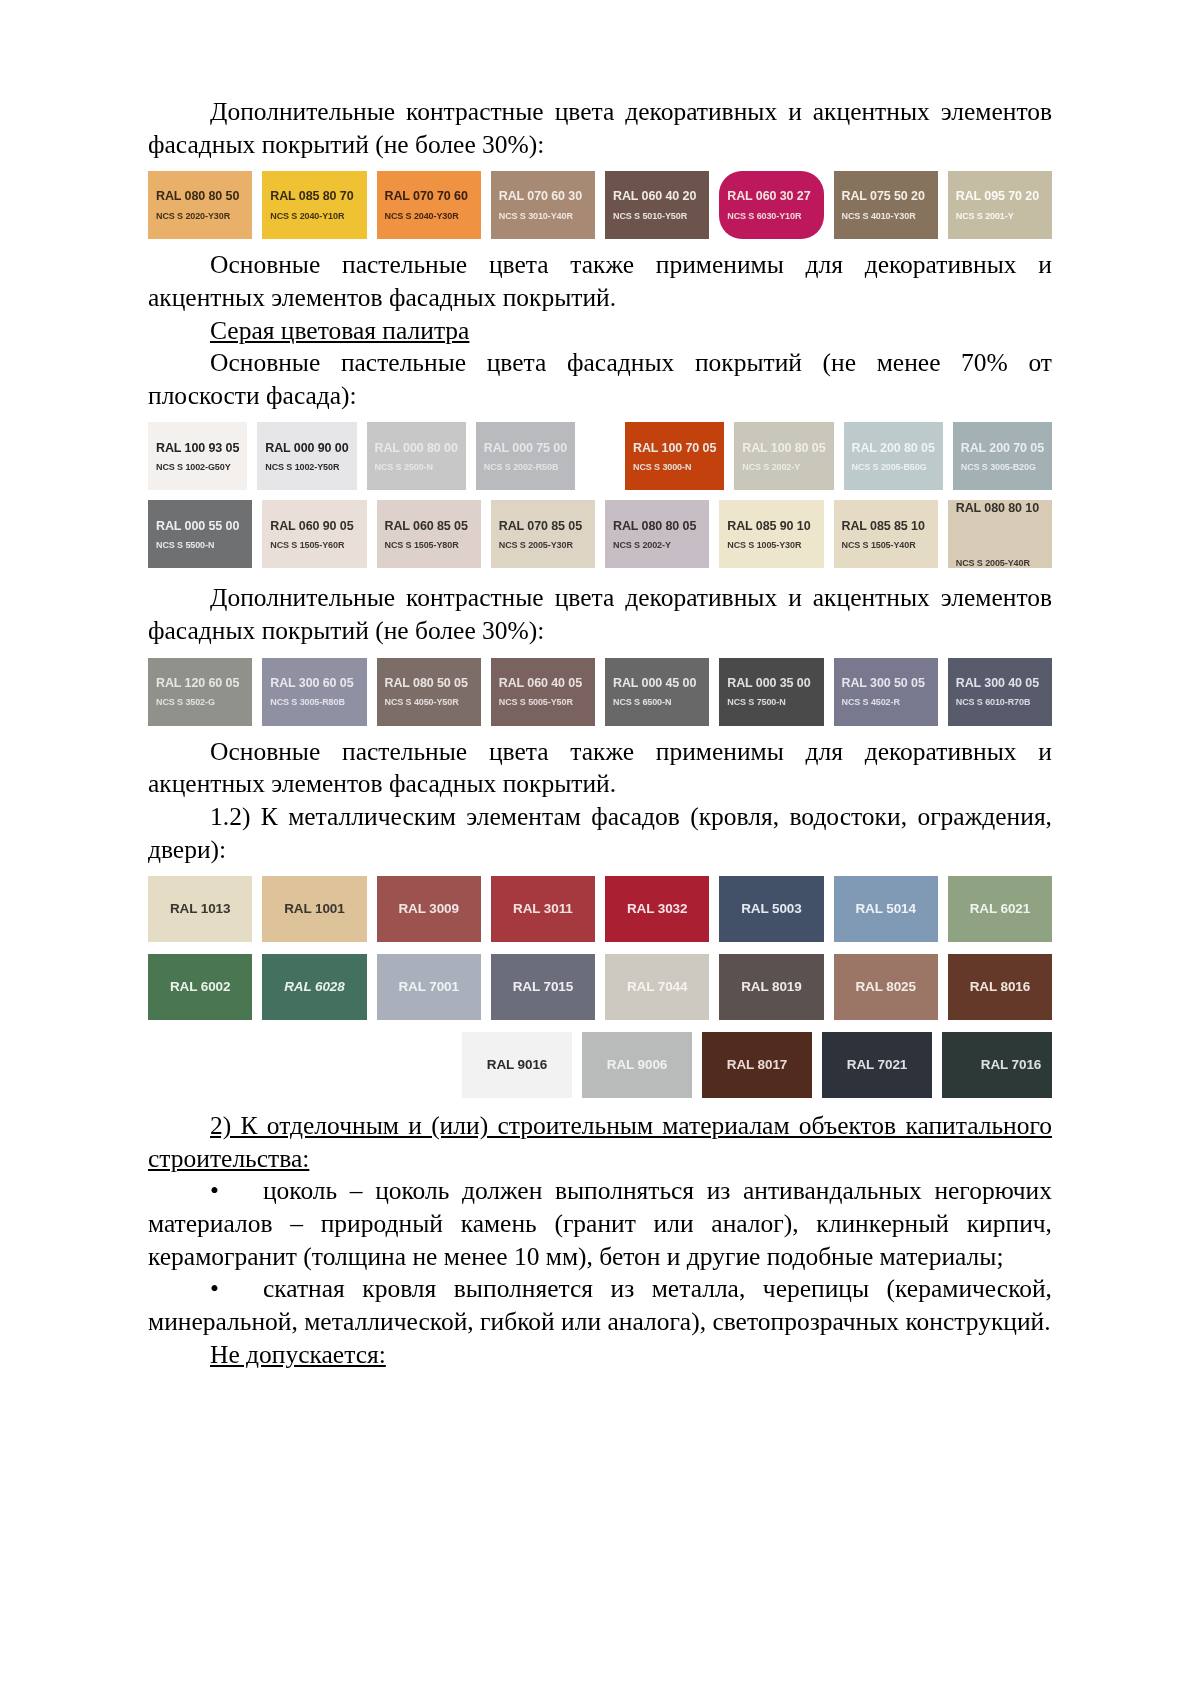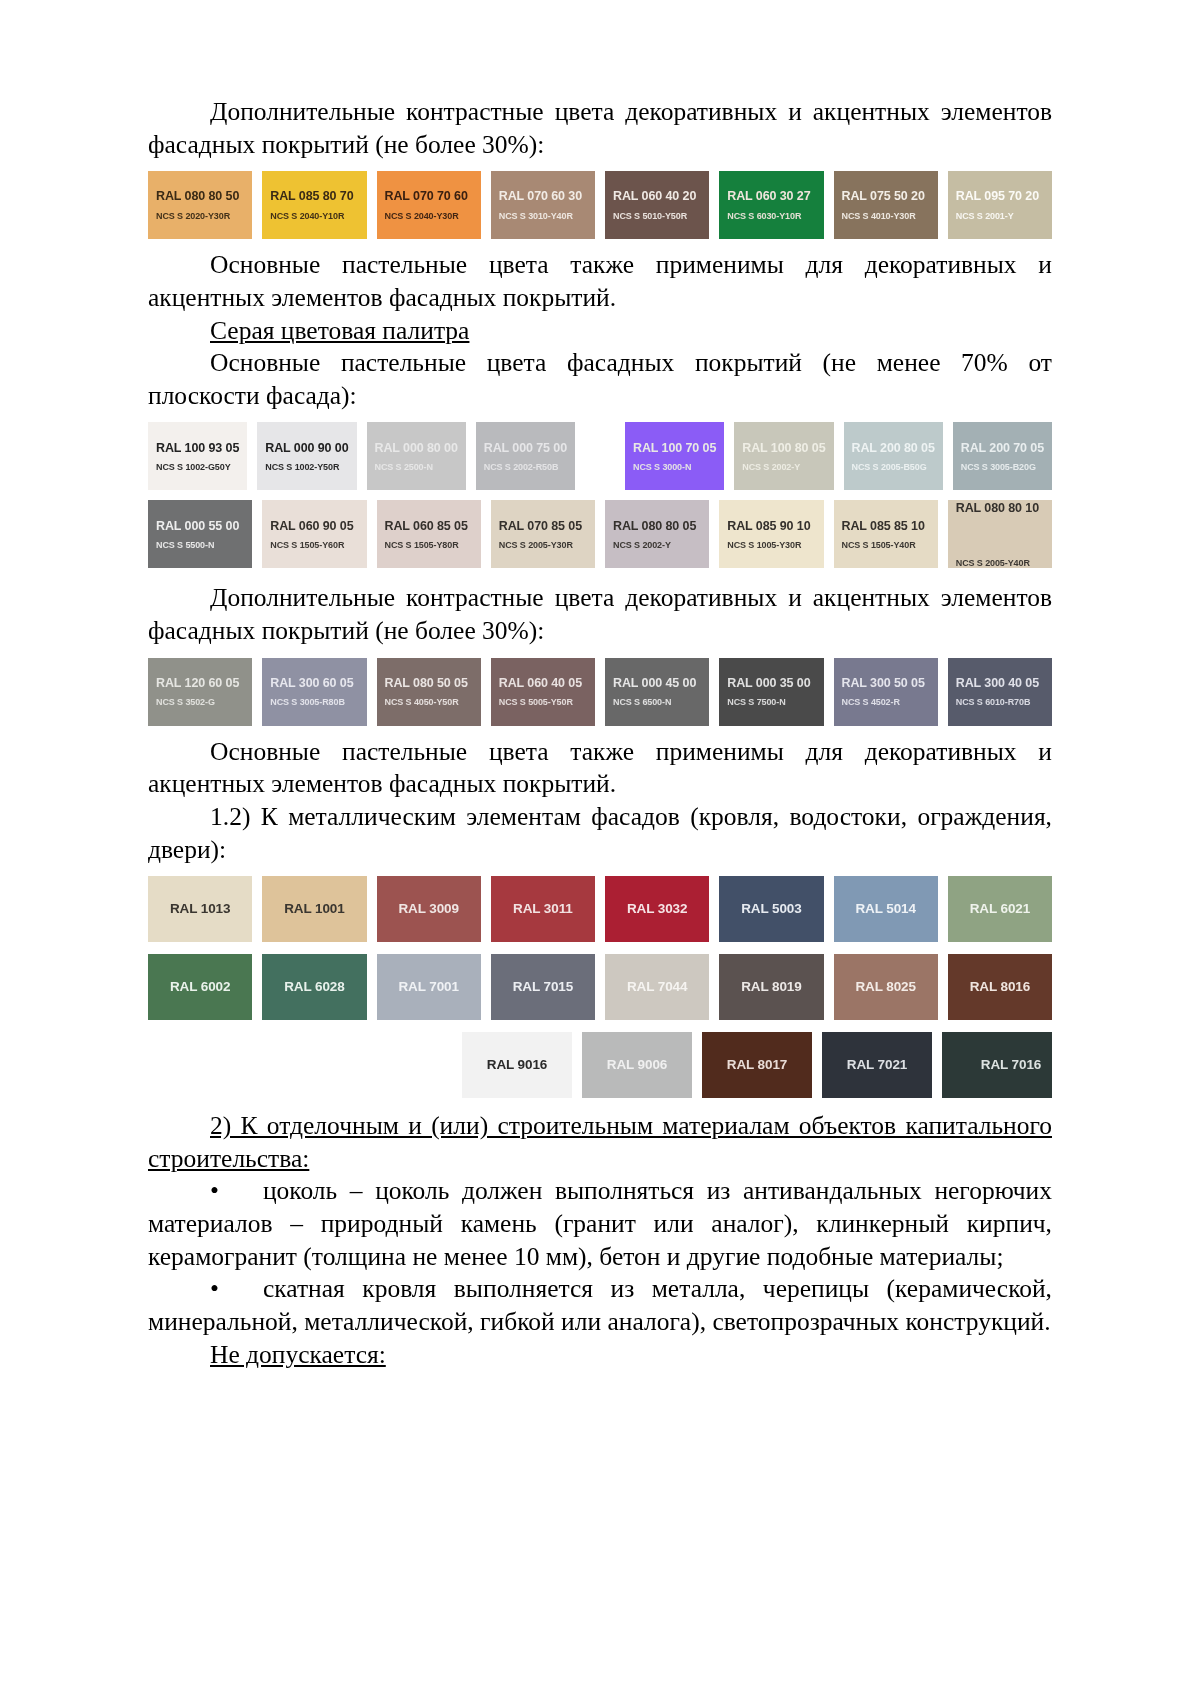--- a/index.html
+++ b/index.html
@@ -111,21 +111,21 @@
           <div class="ncs">NCS S 2040-Y30R</div>
         </div>
         <div class="swatch" style="background: rgb(168, 137, 116); color: rgb(242, 236, 230);">
           <div class="ral">RAL 070 60 30</div>
           <div class="ncs">NCS S 3010-Y40R</div>
         </div>
         <div class="swatch" style="background: rgb(108, 84, 76); color: rgb(240, 233, 228);">
           <div class="ral">RAL 060 40 20</div>
           <div class="ncs">NCS S 5010-Y50R</div>
         </div>
-        <div class="swatch" style="background: #15803d; color: rgb(239, 229, 220);">
+        <div class="swatch" style="background: #be185d; color: rgb(239, 229, 220); border-radius: 23px;">
           <div class="ral">RAL 060 30 27</div>
           <div class="ncs">NCS S 6030-Y10R</div>
         </div>
         <div class="swatch" style="background: rgb(135, 115, 93); color: rgb(243, 238, 231);">
           <div class="ral">RAL 075 50 20</div>
           <div class="ncs">NCS S 4010-Y30R</div>
         </div>
         <div class="swatch" style="background: rgb(197, 189, 163); color: rgb(251, 250, 246);">
           <div class="ral">RAL 095 70 20</div>
           <div class="ncs">NCS S 2001-Y</div>
@@ -150,21 +150,21 @@
           <div class="ncs">NCS S 1002-Y50R</div>
         </div>
         <div class="swatch" style="background: rgb(199, 199, 199); color: rgb(232, 232, 232);">
           <div class="ral">RAL 000 80 00</div>
           <div class="ncs">NCS S 2500-N</div>
         </div>
         <div class="swatch" style="background: rgb(185, 186, 189); color: rgb(230, 230, 232);">
           <div class="ral">RAL 000 75 00</div>
           <div class="ncs">NCS S 2002-R50B</div>
         </div>
-        <div class="swatch" style="background: #8b5cf6; color: rgb(232, 232, 228); margin-left: 40px;">
+        <div class="swatch" style="background: #c2410c; color: rgb(232, 232, 228); margin-left: 40px;">
           <div class="ral">RAL 100 70 05</div>
           <div class="ncs">NCS S 3000-N</div>
         </div>
         <div class="swatch" style="background: rgb(200, 199, 186); color: rgb(239, 238, 229);">
           <div class="ral">RAL 100 80 05</div>
           <div class="ncs">NCS S 2002-Y</div>
         </div>
         <div class="swatch" style="background: rgb(189, 202, 203); color: rgb(238, 243, 243);">
           <div class="ral">RAL 200 80 05</div>
           <div class="ncs">NCS S 2005-B50G</div>
@@ -277,21 +277,21 @@
           <div class="ral">RAL 5014</div>
         </div>
         <div class="swatch metal" style="background: rgb(143, 163, 131); color: rgb(239, 243, 236);">
           <div class="ral">RAL 6021</div>
         </div>
       </div>
     <div class="swatch-row metal">
         <div class="swatch metal" style="background: rgb(74, 119, 81); color: rgb(234, 242, 235);">
           <div class="ral">RAL 6002</div>
         </div>
-        <div class="swatch metal" style="background: rgb(67, 112, 95); color: rgb(232, 241, 236);">
+        <div class="swatch metal" style="background: rgb(67, 112, 95); color: rgb(232, 241, 236); font-style: italic;">
           <div class="ral">RAL 6028</div>
         </div>
         <div class="swatch metal" style="background: rgb(169, 176, 187); color: rgb(240, 242, 245);">
           <div class="ral">RAL 7001</div>
         </div>
         <div class="swatch metal" style="background: rgb(107, 110, 122); color: rgb(236, 238, 242);">
           <div class="ral">RAL 7015</div>
         </div>
         <div class="swatch metal" style="background: rgb(205, 200, 192); color: rgb(246, 244, 241);">
           <div class="ral">RAL 7044</div>

